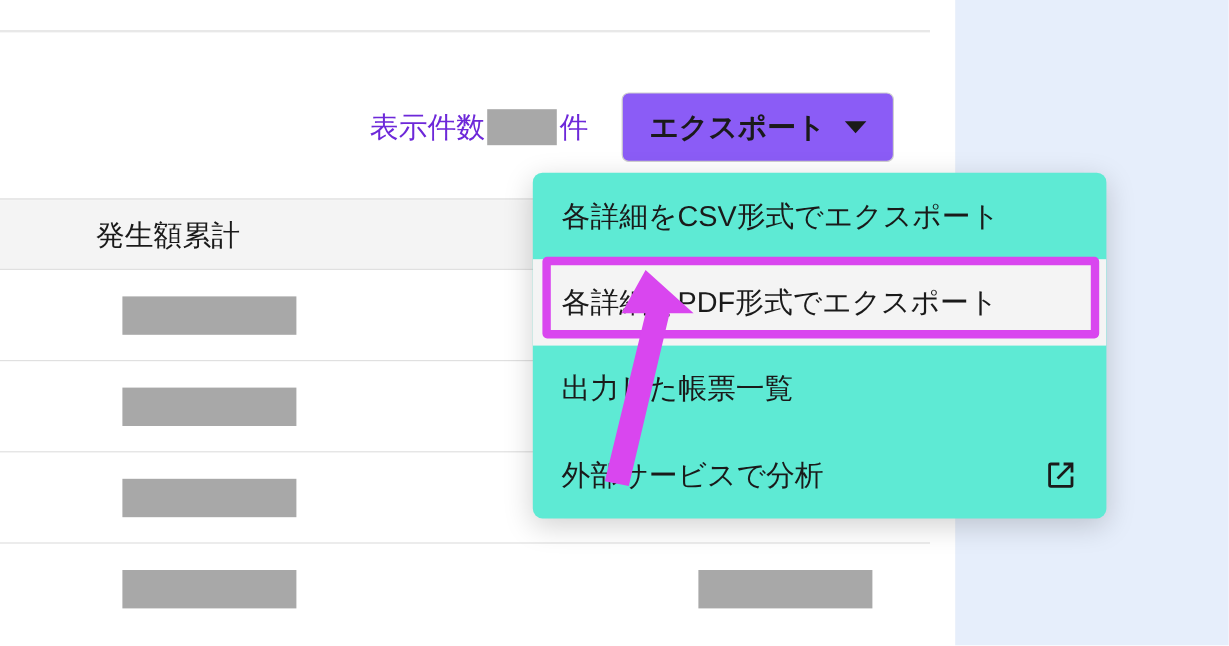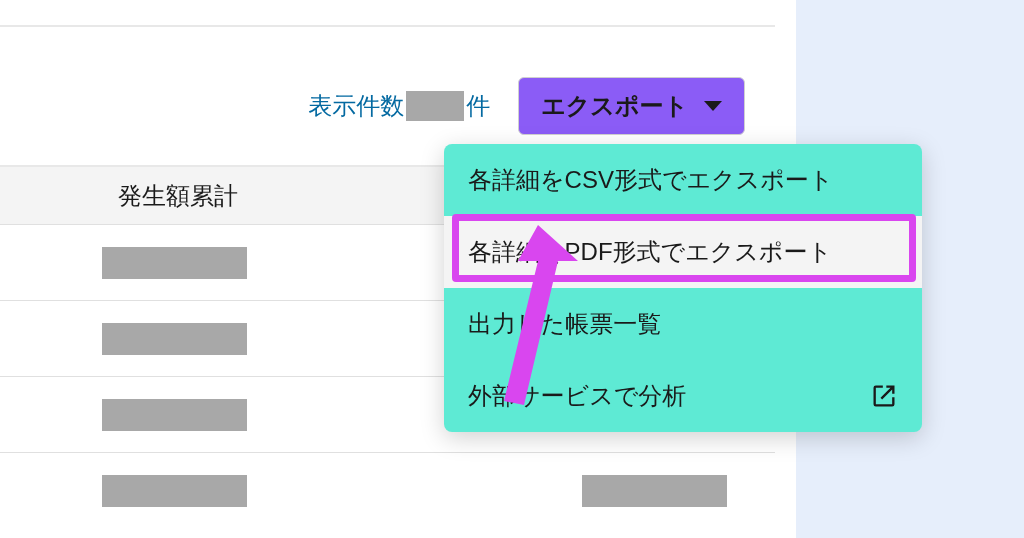--- a/index.html
+++ b/index.html
@@ -38,21 +38,21 @@
       width: 775px;
       height: 52px;
       display: flex;
       align-items: center;
       justify-content: flex-end;
       padding-right: 30px;
       gap: 28px;
     }
     .display-count {
       font-size: 24px;
-      color: #0369a1;
+      color: #6d28d9;
       display: flex;
       align-items: center;
     }
     .count-redacted {
       display: inline-block;
       width: 58px;
       height: 30px;
       background: #a8a8a8;
       margin: 0 2px;
       vertical-align: middle;
@@ -87,21 +87,21 @@
     }
     .table-header {
       position: absolute;
       left: 0;
       top: 167px;
       width: 775px;
       height: 58px;
       background: #f4f4f4;
       display: flex;
       align-items: center;
-      padding-left: 118px;
+      padding-left: 80px;
       font-size: 24px;
       color: #1a1a1a;
       border-bottom: 1px solid #e0e0e0;
     }
     .table-rows {
       position: absolute;
       left: 0;
       top: 225px;
       width: 775px;
     }

